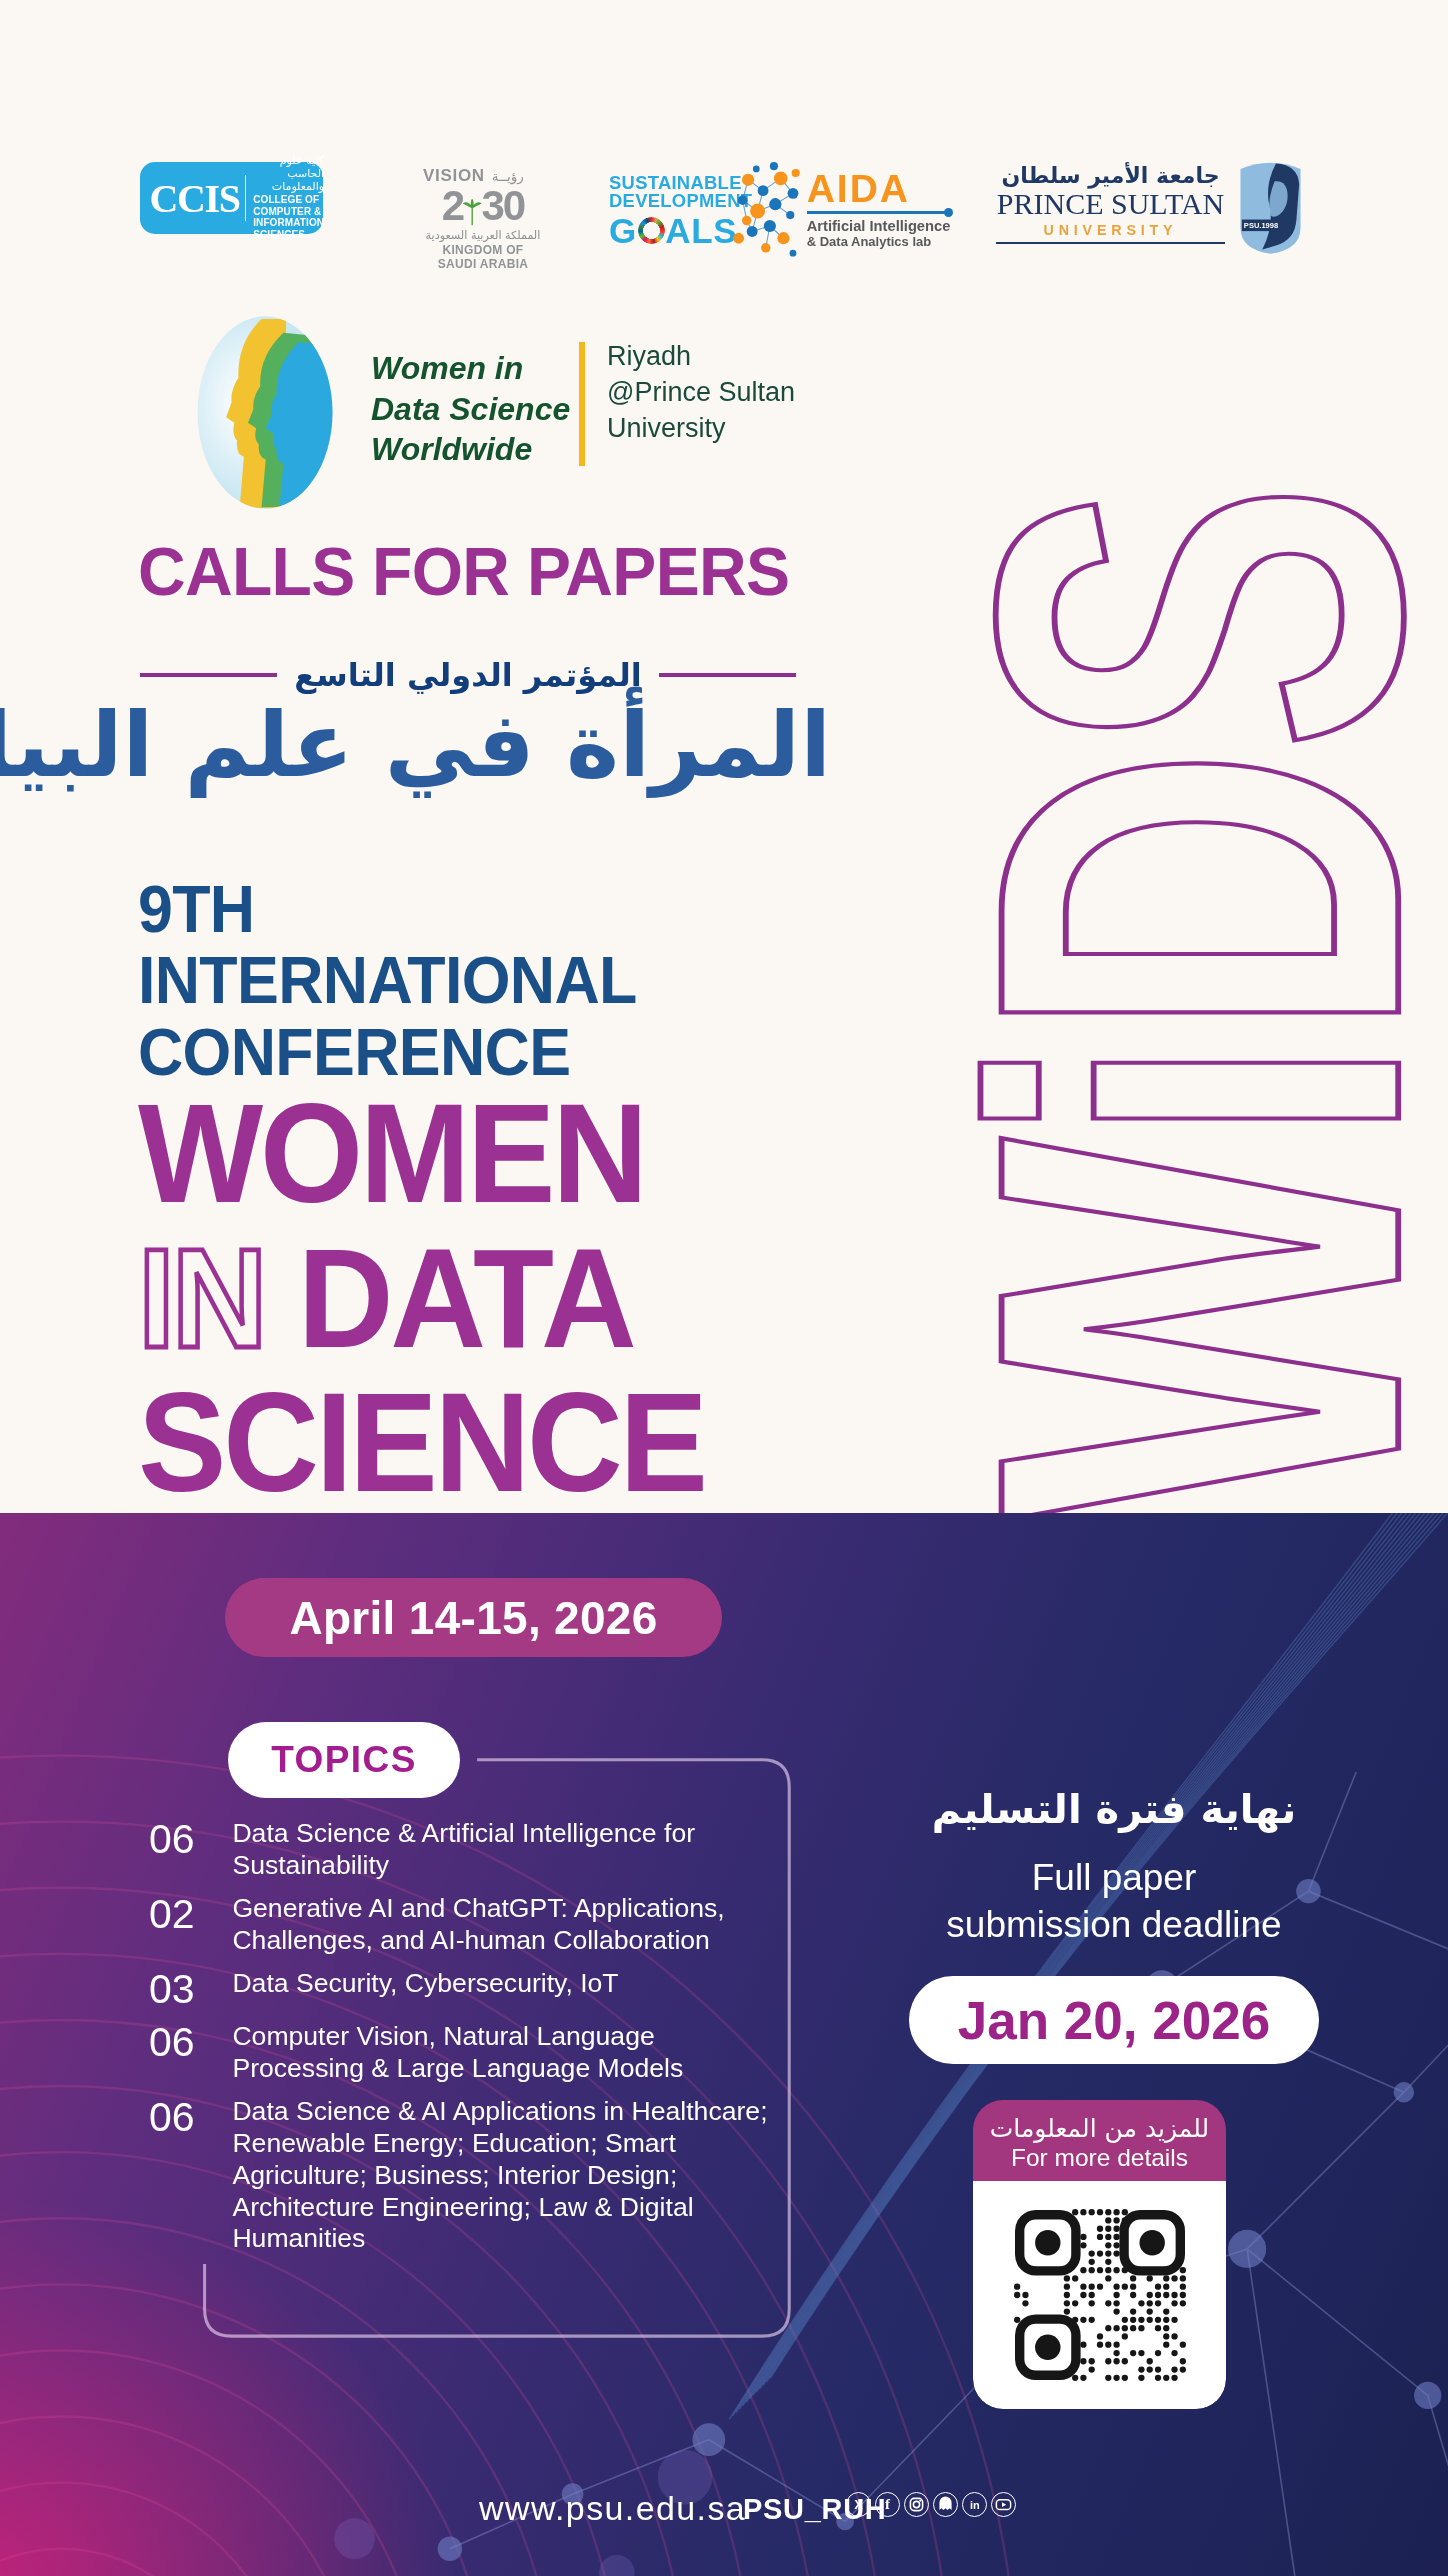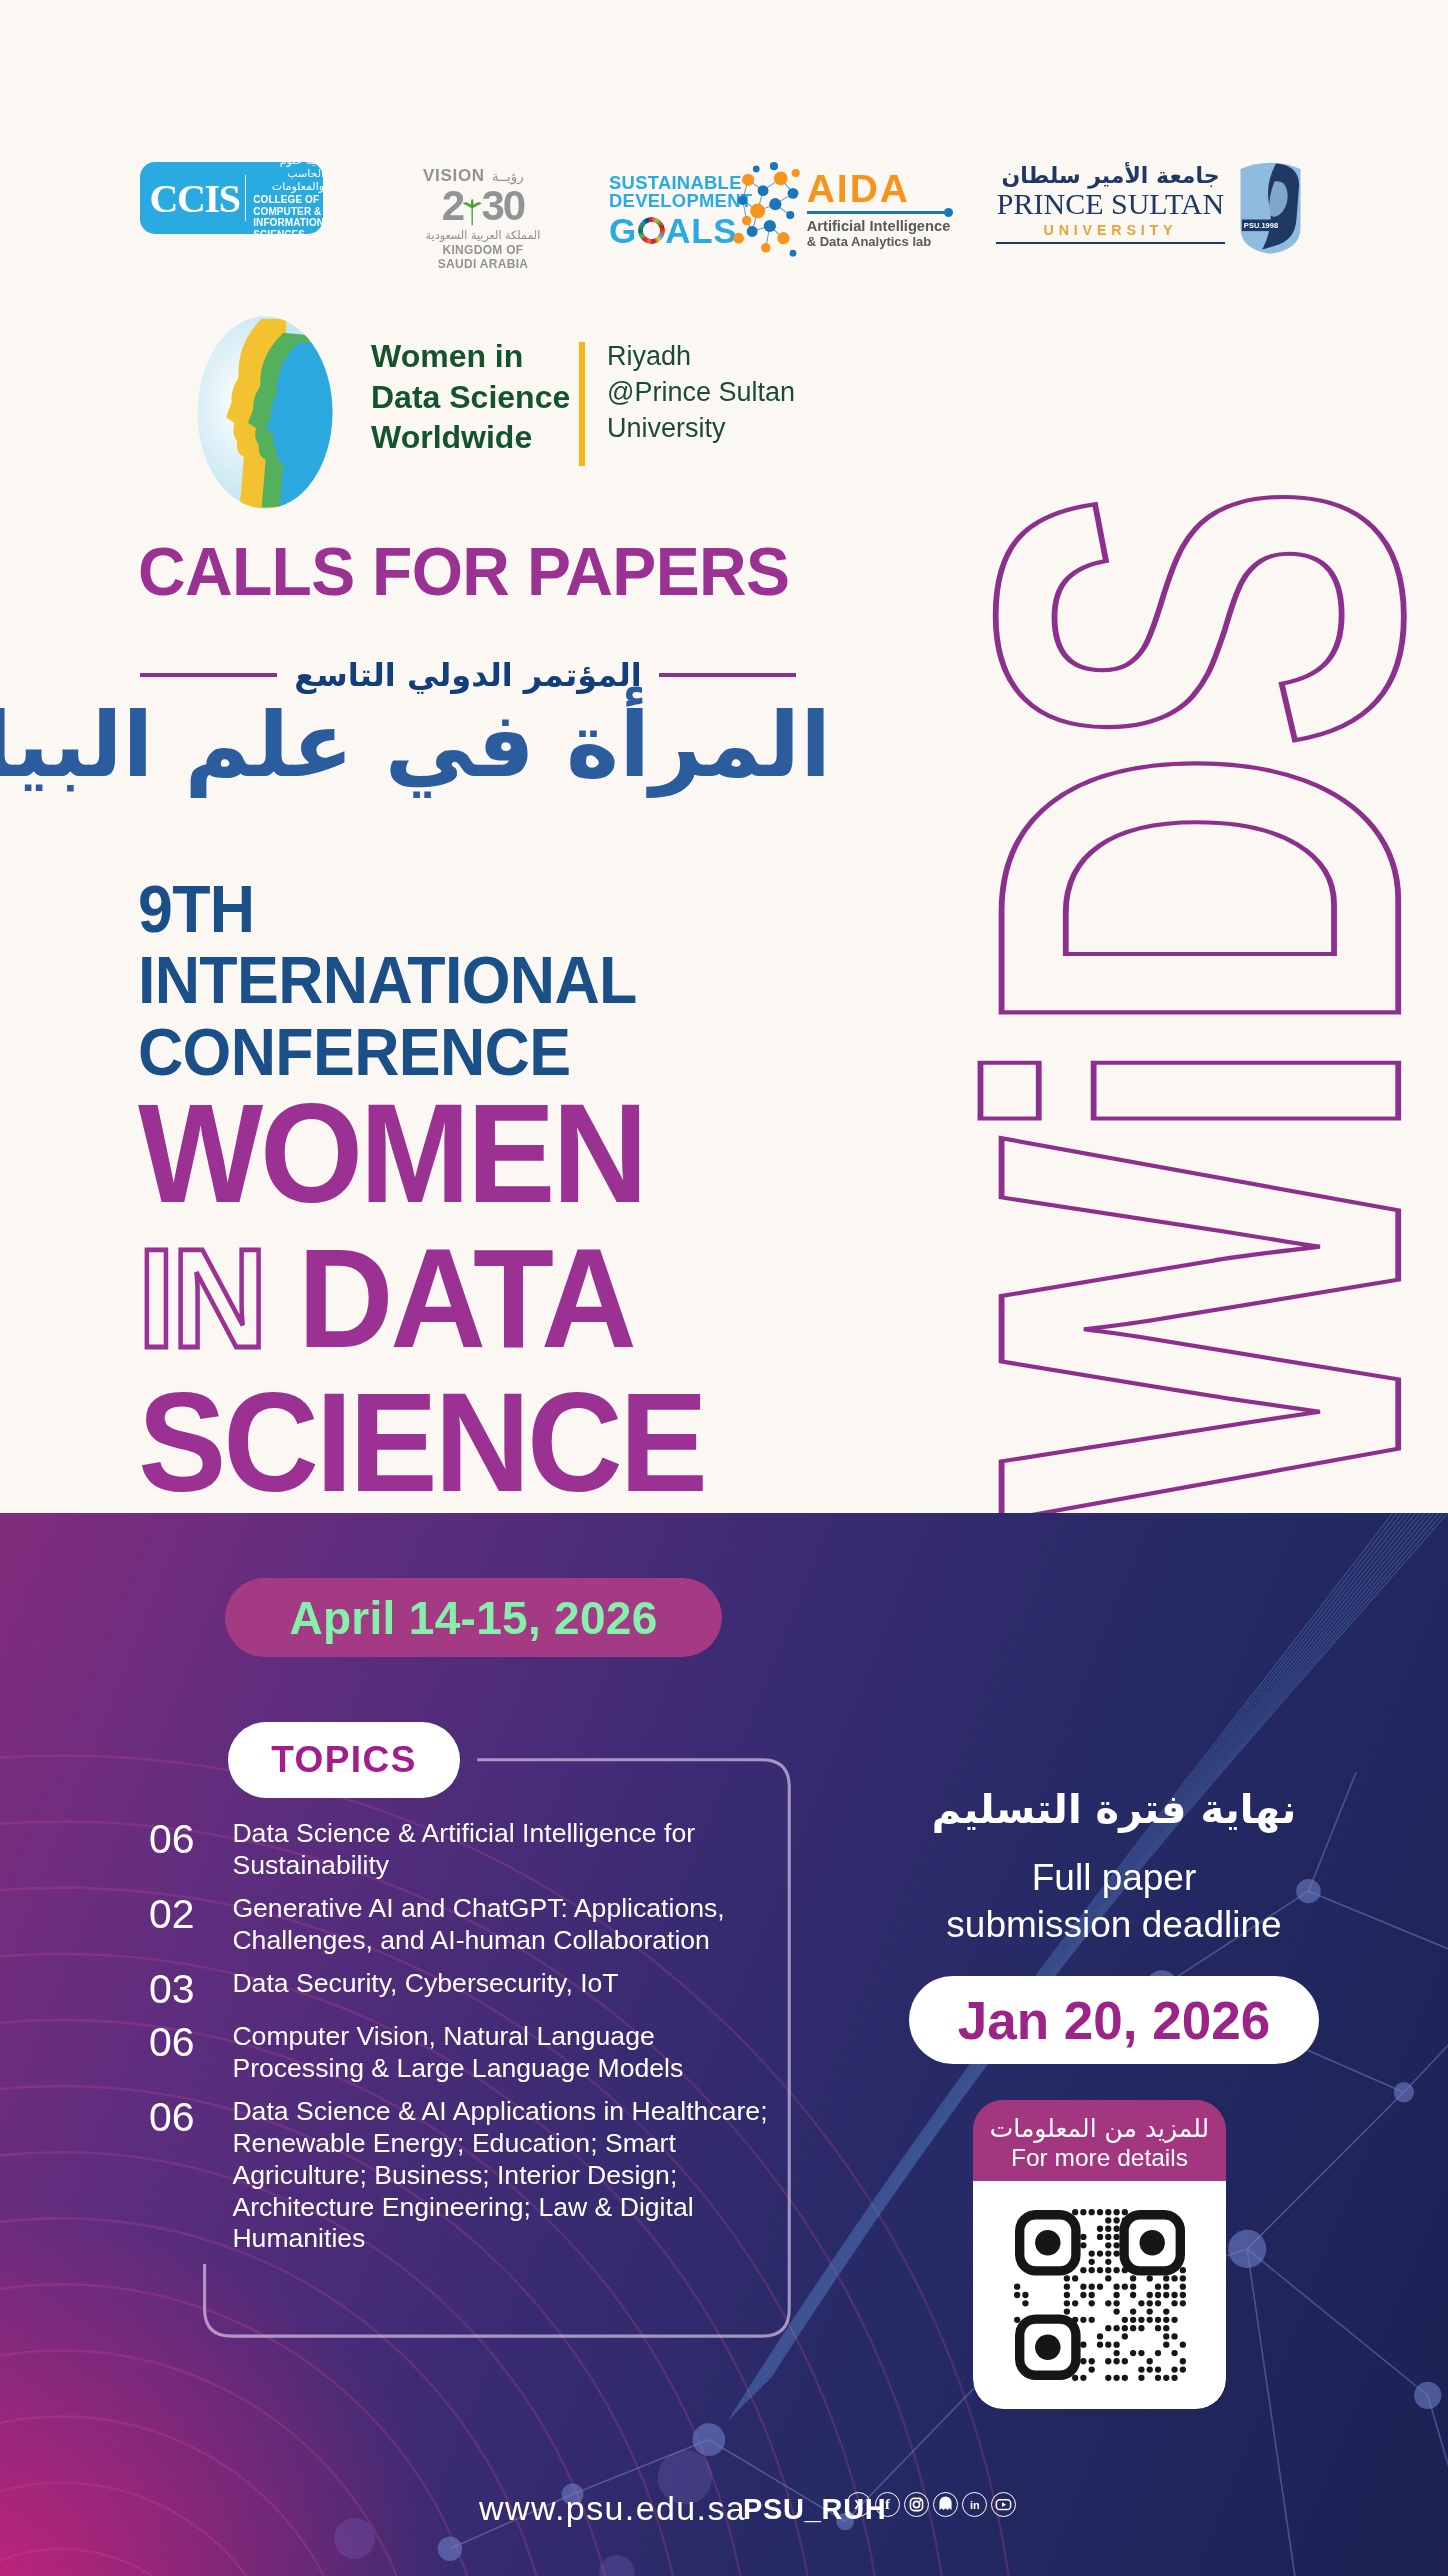--- a/index.html
+++ b/index.html
@@ -39,21 +39,21 @@
   .aida-l2{font-size:13px;font-weight:bold;color:#58595B;}
 
   .psu{position:absolute;left:996px;top:154px;display:flex;align-items:center;gap:9.5px;}
   .psu-col{width:229px;text-align:center;color:#1F3864;}
   .psu-ar{font-size:22px;font-weight:bold;line-height:1;}
   .psu-name{font-family:"Liberation Serif",serif;font-size:30px;letter-spacing:0px;line-height:1.15;}
   .psu-univ{font-size:14.3px;font-weight:bold;color:#E8A33D;letter-spacing:4.8px;margin-top:0.7px;}
   .psu-rule{height:2px;background:#1F3864;margin-top:4.8px;}
 
   
-  .wname{position:absolute;left:371px;top:336px;font-size:32px;font-weight:bold;color:#14532D;line-height:1.27;}
+  .wname{position:absolute;left:371px;top:348px;font-size:32px;font-weight:bold;color:#14532D;line-height:1.27;font-style:italic;}
   .wdiv{position:absolute;left:579px;top:342px;width:6.1px;height:124px;background:#F5B81C;}
   .wvenue{position:absolute;left:607px;top:339px;font-size:27px;color:#1B4A3C;line-height:1.33;}
 
   
   .calls{position:absolute;left:138px;top:532px;font-size:68px;font-weight:bold;color:#9B3192;
          letter-spacing:-0.7px;transform:scaleX(.97);transform-origin:left;white-space:nowrap;}
   .conf-ar-row{position:absolute;left:140px;top:656px;width:656px;display:flex;align-items:center;gap:17.7px;}
   .conf-ar-row .rule{flex:1;height:3.4px;background:#8D2F8C;}
   .conf-ar{font-size:32px;font-weight:bold;color:#133E7C;white-space:nowrap;}
   .callig{position:absolute;left:102px;top:692px;width:729px;text-align:center;font-size:90px;
@@ -70,21 +70,21 @@
            color:transparent;-webkit-text-stroke:4.1px #8D2F8C;transform:scaleY(1.42);}
 
   
   .bottom{position:absolute;left:0;top:1513px;width:1449px;height:1063px;
     background:
       radial-gradient(784px 647px at -2% 102%, rgba(221,32,121,.8), rgba(221,32,121,0) 62%),
       linear-gradient(112deg,#832C7D 0%,#5E2D7E 20%,#3A2B72 44%,#262A66 64%,#20255C 84%,#1C2152 100%);}
   .deco{position:absolute;left:0;top:0;width:1449px;height:1063px;}
 
   .pill-date{position:absolute;left:225px;top:65px;width:497px;height:79px;border-radius:40px;background:#A53A84;
-             display:flex;align-items:center;justify-content:center;color:#86efac;font-size:46px;font-weight:bold;letter-spacing:0.3px;}
+             display:flex;align-items:center;justify-content:center;color:#ffffff;font-size:46px;font-weight:bold;letter-spacing:0.3px;}
   .pill-topics{position:absolute;left:228px;top:209px;width:232px;height:76px;border-radius:38px;background:#fff;
                display:flex;align-items:center;justify-content:center;color:#A21D8D;font-size:37px;font-weight:bold;letter-spacing:1.4px;}
 
   .topics{position:absolute;left:149px;top:305px;width:654px;display:flex;flex-direction:column;gap:11px;}
   .trow{display:flex;gap:16.4px;color:#fff;}
   .t-num{font-size:41px;line-height:1;width:67px;flex-shrink:0;padding-top:1.4px;}
   .t-text{font-size:26.6px;line-height:1.2;max-width:545px;}
 
   .dl{position:absolute;left:872px;top:273px;width:484px;text-align:center;color:#fff;}
   .dl-ar{font-size:40px;font-weight:bold;margin-bottom:24.5px;}

